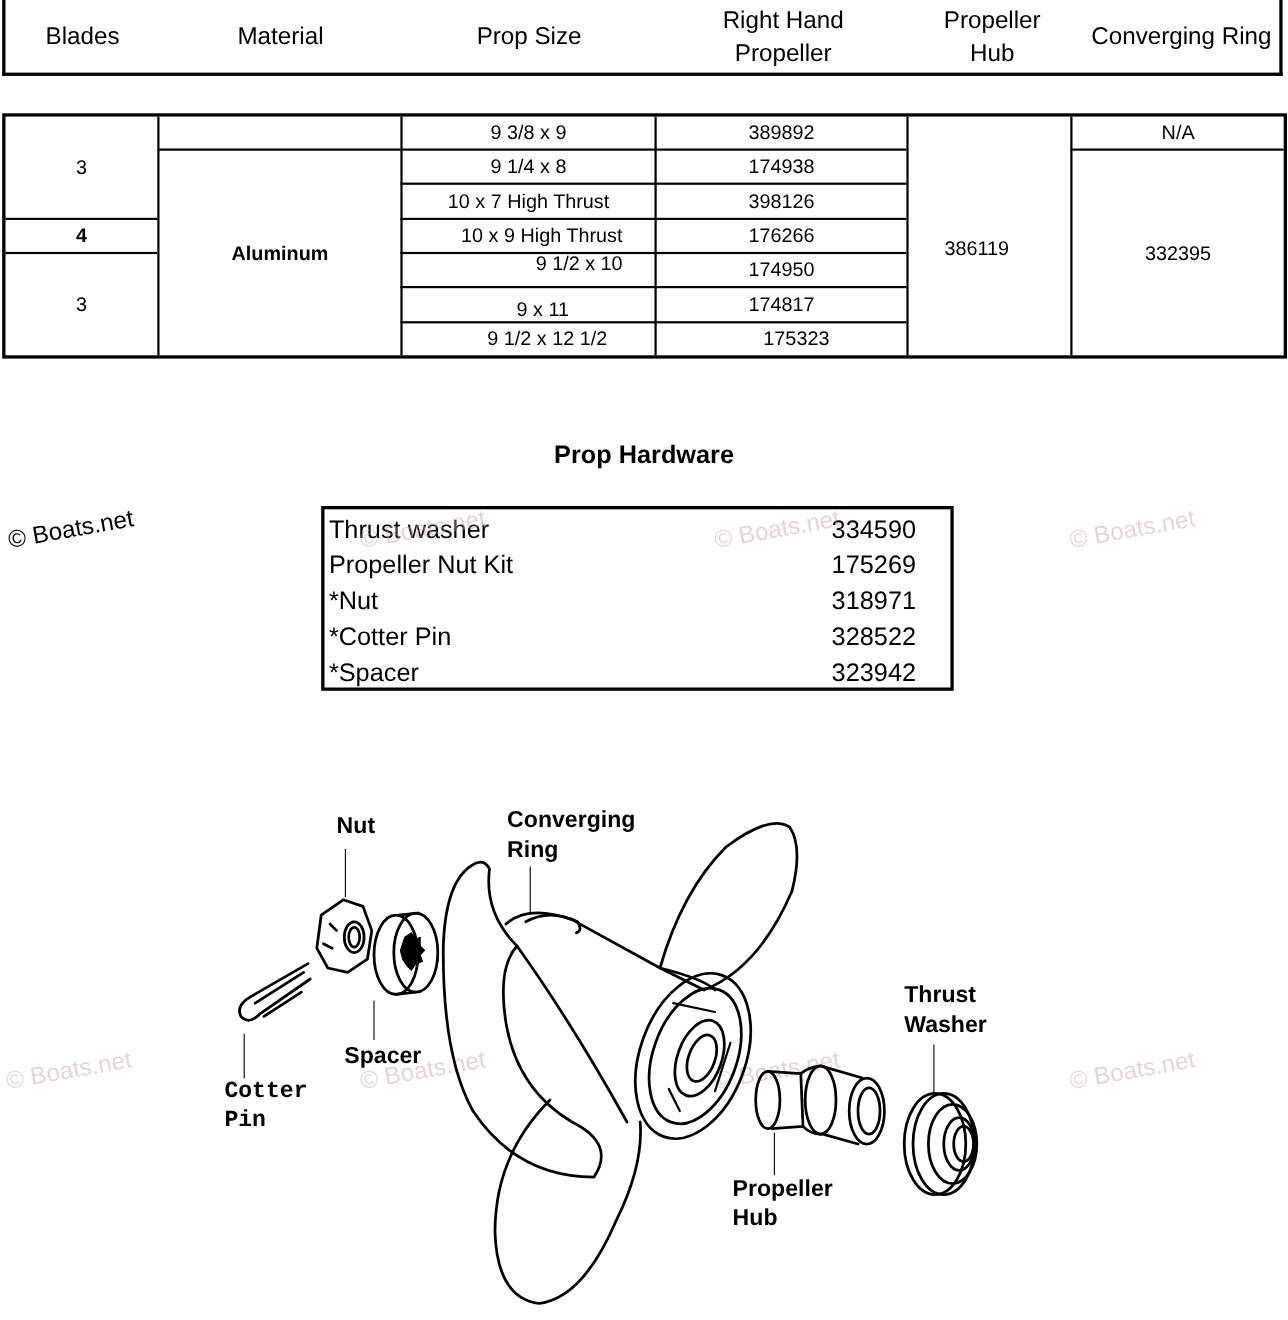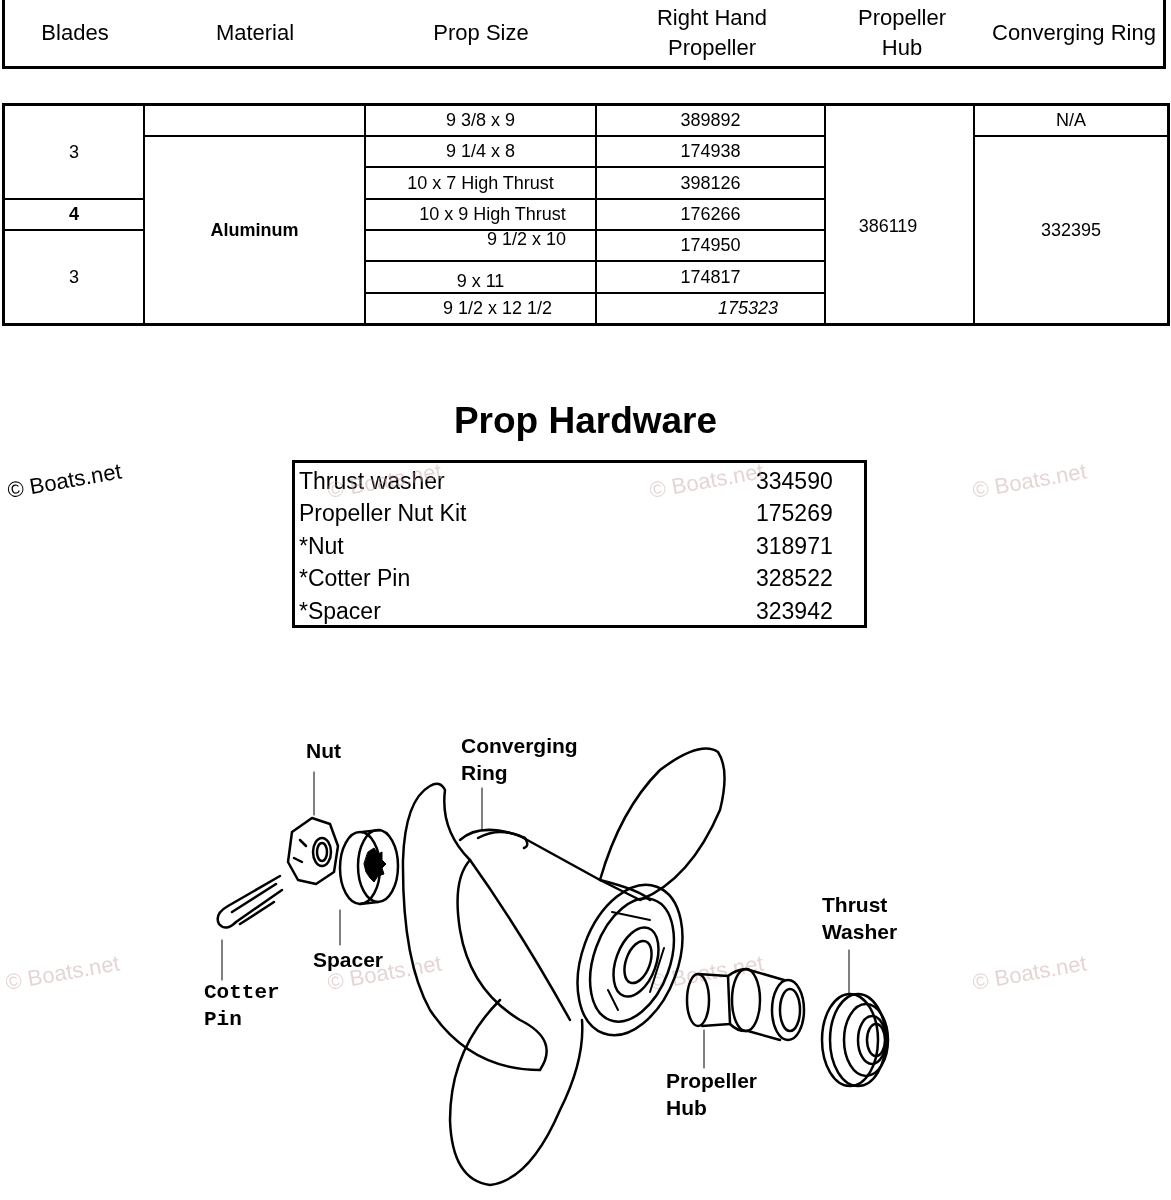--- a/index.html
+++ b/index.html
@@ -13,21 +13,21 @@
                  font-size: 22px; line-height: 30px; }
 
     .tbl { position: absolute; left: 2px; top: 103px; width: 1168px; height: 223px;
            border: 3px solid #000; box-sizing: border-box; }
     .tbl .c { position: absolute; display: flex; align-items: center; justify-content: center;
               font-size: 18px; box-sizing: border-box; }
     .vline { position: absolute; background: #000; width: 2px; }
     .hline { position: absolute; background: #000; height: 2px; }
 
     .title { position: absolute; left: 0; width: 1171px; top: 400px; text-align: center;
-             font-size: 37px; font-weight: bold; }
+             font-size: 23px; font-weight: bold; }
 
     .hw { position: absolute; left: 292px; top: 460px; width: 575px; height: 168px;
           border: 3px solid #000; box-sizing: border-box; padding: 2px 0 0 4px; }
     .hw .row { position: relative; height: 32.4px; font-size: 23px; line-height: 32px; }
     .hw .pn { position: absolute; left: 457px; top: 0; }
 
     .wm { position: absolute; color: #000; font-size: 22px; transform: rotate(-10deg);
           transform-origin: left bottom; white-space: nowrap; }
     .wm.faint { color: rgba(200,160,160,0.45); }
 
@@ -74,30 +74,30 @@
   <div class="c" style="left:0;width:138px;top:94px;height:29px;font-weight:bold;">4</div>
   <div class="c" style="left:0;width:138px;top:125px;height:92px;">3</div>
 
   <div class="c" style="left:140px;width:219px;top:31px;height:186px;font-weight:bold;">Aluminum</div>
 
   <div class="c" style="left:361px;width:229px;top:0;height:29px;">9 3/8 x 9</div>
   <div class="c" style="left:361px;width:229px;top:31px;height:29px;">9 1/4 x 8</div>
   <div class="c" style="left:361px;width:229px;top:62px;height:30px;">10 x 7 High Thrust</div>
   <div class="c" style="left:361px;width:229px;top:94px;height:29px;padding-left:24px;">10 x 9 High Thrust</div>
   <div class="c" style="left:361px;width:229px;top:119px;height:29px;margin-left:46px;">9 1/2 x 10</div>
-  <div class="c" style="left:361px;width:229px;top:156px;height:38px;">9  x 11</div>
+  <div class="c" style="left:374px;width:229px;top:156px;height:38px;">9  x 11</div>
   <div class="c" style="left:361px;width:263px;top:188px;height:29px;">9 1/2 x 12 1/2</div>
 
   <div class="c" style="left:592px;width:227px;top:0;height:29px;">389892</div>
   <div class="c" style="left:592px;width:227px;top:31px;height:29px;">174938</div>
   <div class="c" style="left:592px;width:227px;top:62px;height:30px;">398126</div>
   <div class="c" style="left:592px;width:227px;top:94px;height:29px;">176266</div>
   <div class="c" style="left:592px;width:227px;top:125px;height:29px;">174950</div>
   <div class="c" style="left:592px;width:227px;top:156px;height:30px;">174817</div>
-  <div class="c" style="left:616px;width:254px;top:188px;height:29px;font-style:italic;">175323</div>
+  <div class="c" style="left:592px;width:254px;top:188px;height:29px;">175323</div>
 
   <div class="c" style="left:821px;width:124px;top:0;height:217px;margin-top:12px;">386119</div>
 
   <div class="c" style="left:970px;width:192px;top:0;height:29px;">N/A</div>
   <div class="c" style="left:970px;width:192px;top:31px;height:186px;">332395</div>
 </div>
 
 <div class="title">Prop Hardware</div>
 
 <div class="hw">

